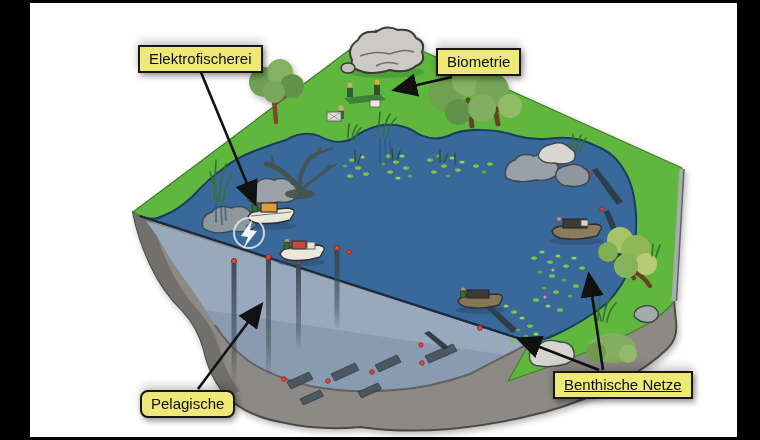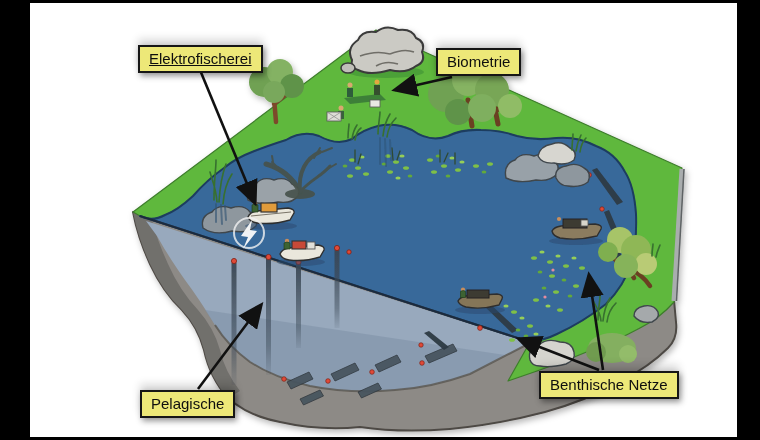--- a/index.html
+++ b/index.html
@@ -3,24 +3,24 @@
 <meta charset="utf-8">
 <style>
   html,body{margin:0;padding:0;background:#000;}
   .stage{position:relative;width:760px;height:440px;background:#000;overflow:hidden;
          font-family:"Liberation Sans",sans-serif;}
   .canvas{position:absolute;left:30px;top:3px;width:707px;height:434px;background:#fff;}
   svg.scene{position:absolute;left:0;top:0;}
   .lbl{position:absolute;background:#EDE878;border:2px solid #161616;color:#0e0e0e;
        font-size:15px;text-align:center;padding:2px 9px;line-height:1.32;white-space:nowrap;
        box-shadow:2px 3px 6px rgba(0,0,0,.42), 0 -6px 9px rgba(0,0,0,.15);}
-  #lbl-elektro{left:138px;top:45px;text-decoration:underline;}
+  #lbl-elektro{left:138px;top:45px;}
   #lbl-bio{left:436px;top:48px;text-align:center;}
-  #lbl-pelag{left:140px;top:390px;}
-  #lbl-benth{left:539px;top:371px;}
+  #lbl-pelag{left:140px;top:390px;border-radius:8px;}
+  #lbl-benth{left:553px;top:371px;text-decoration:underline;}
 </style>
 </head>
 <body>
 
 <div class="stage">
   <div class="canvas"></div>
 
   <svg class="scene" width="760" height="440" viewBox="0 0 760 440">
     <defs>
       <marker id="ah" markerWidth="11" markerHeight="9" refX="8.5" refY="4.5" orient="auto">

